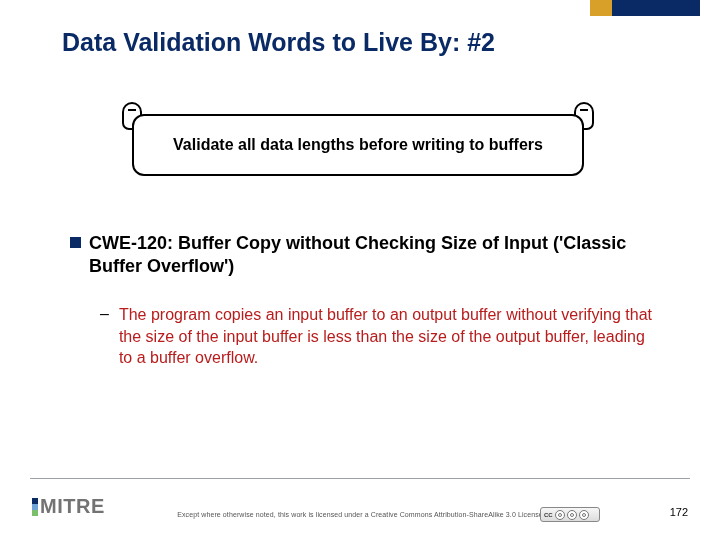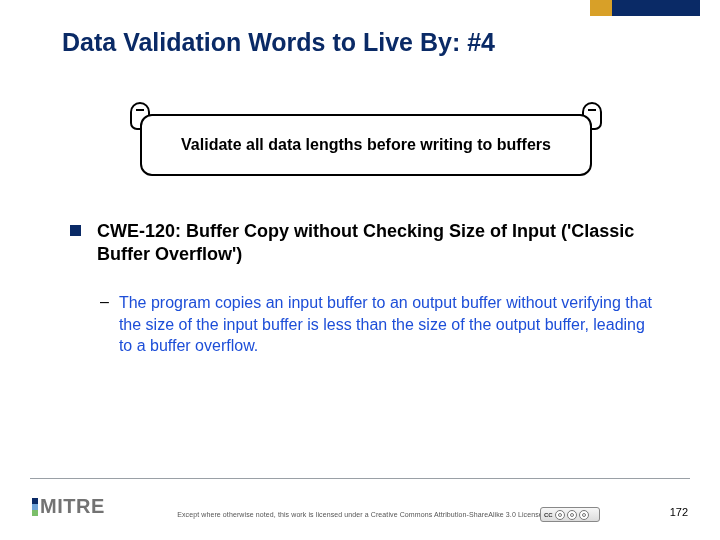--- a/index.html
+++ b/index.html
@@ -6,35 +6,35 @@
   html, body { width: 720px; height: 540px; font-family: Arial, Helvetica, sans-serif; background: #fff; }
   .slide { width: 720px; height: 540px; position: relative; background: #fff; }
 
   .corner-bars { position: absolute; top: 0; right: 20px; display: flex; }
   .bar { height: 16px; }
   .bar.gold  { width: 22px; background: #d8a028; }
   .bar.navy1 { width: 88px; background: #0a2a66; }
 
   .title { position: absolute; top: 28px; left: 62px; font-size: 25px; font-weight: bold; color: #0a2a66; }
 
-  .callout-wrap { position: absolute; top: 100px; left: 136px; width: 460px; height: 85px; }
+  .callout-wrap { position: absolute; top: 100px; left: 128px; width: 460px; height: 85px; }
   .scroll-end { position: absolute; top: 2px; width: 20px; height: 28px; border: 2.5px solid #000; border-radius: 10px 10px 7px 7px; background: #fff; }
   .scroll-end::before { content: ""; position: absolute; left: 4px; right: 4px; top: 5px; height: 2px; background: #000; }
   .scroll-end.left  { left: -6px; }
   .scroll-end.right { right: -6px; }
   .callout-box { position: absolute; top: 14px; left: 4px; right: 4px; height: 62px; border: 2.5px solid #000; border-radius: 12px; background: #fff; display: flex; align-items: center; justify-content: center; padding: 0 14px; }
   .callout-text { font-size: 16px; font-weight: bold; color: #000; text-align: center; }
 
   .body { position: absolute; top: 220px; left: 70px; right: 60px; }
-  .bullet1 { display: flex; gap: 16px; margin-bottom: 26px; }
+  .bullet1 { display: flex; gap: 8px; margin-bottom: 26px; margin-top: 12px; }
   .sq { width: 11px; height: 11px; background: #0a2a66; margin-top: 5px; flex: 0 0 auto; }
   .b1-text { font-size: 18px; font-weight: bold; color: #000; line-height: 1.28; }
   .sub1 { margin-left: 30px; display: flex; gap: 10px; }
   .dash { font-size: 16px; color: #000; line-height: 1.3; }
-  .sub1-text { font-size: 16px; color: #1d4ed8; line-height: 1.34; }
+  .sub1-text { font-size: 16px; color: #b91c1c; line-height: 1.34; }
 
   .footer { position: absolute; left: 0; right: 0; bottom: 0; height: 62px; }
   .hr { position: absolute; top: 0; left: 30px; right: 30px; height: 1px; background: #9aa0a6; }
   .logo { position: absolute; left: 32px; bottom: 22px; font-family: "Arial Black", Arial, sans-serif; font-weight: 900; font-size: 20px; letter-spacing: 0.5px; color: #737373; display: flex; align-items: center; }
   .logo .bars { display: inline-flex; flex-direction: column; height: 18px; width: 6px; margin-right: 2px; gap: 0; }
   .logo .bars span { display: block; width: 6px; height: 6px; }
   .lb1 { background: #0a2a66; }
   .lb2 { background: #6fa3d8; }
   .lb3 { background: #7bbf6a; }
 
@@ -49,21 +49,21 @@
 </head>
 <body>
 
 <div class="slide">
 
   <div class="corner-bars">
     <div class="bar gold"></div>
     <div class="bar navy1"></div>
   </div>
 
-  <h1 class="title">Data Validation Words to Live By: #4</h1>
+  <h1 class="title">Data Validation Words to Live By: #2</h1>
 
   <div class="callout-wrap">
     <div class="scroll-end left"></div>
     <div class="scroll-end right"></div>
     <div class="callout-box">
       <div class="callout-text">Validate all data lengths before writing to buffers</div>
     </div>
   </div>
 
   <div class="body">

